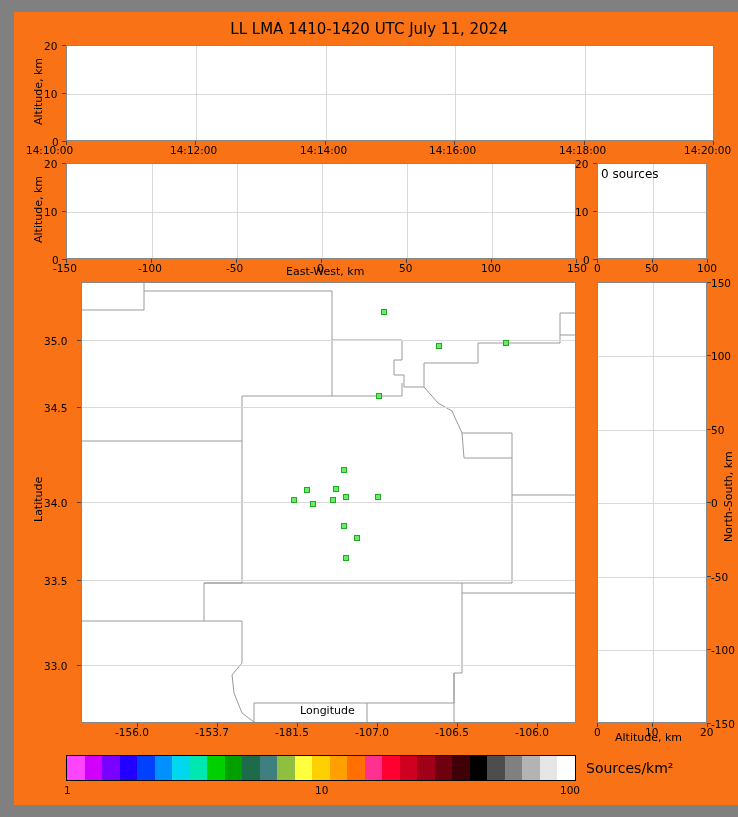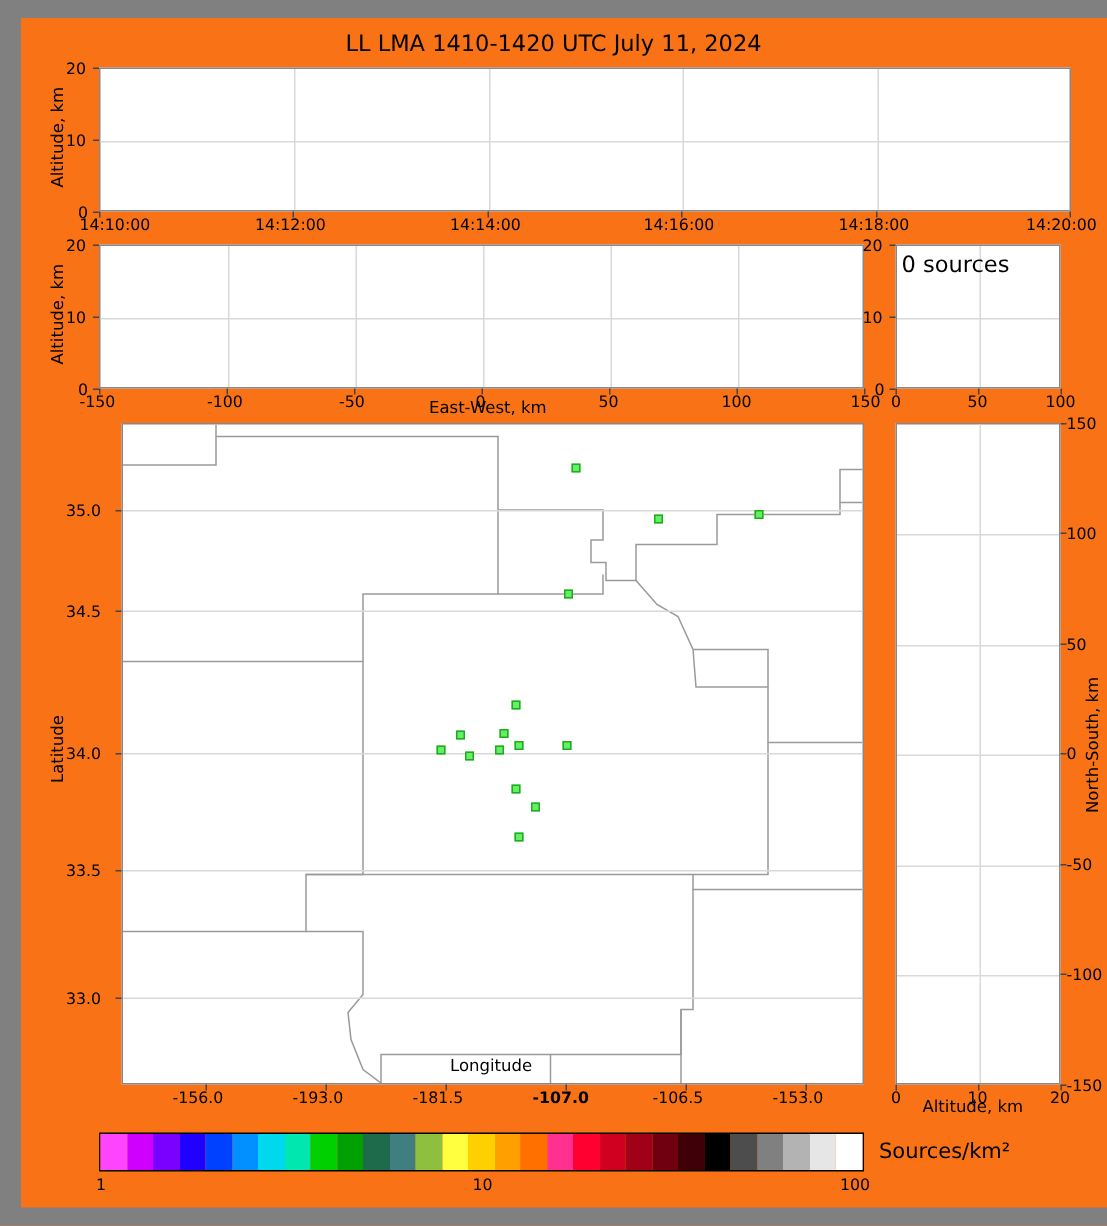--- a/index.html
+++ b/index.html
@@ -74,21 +74,21 @@
   .src {
     position: absolute;
     width: 6px;
     height: 6px;
     border: 1px solid #1faa1f;
     background: #66ee66;
     box-sizing: border-box;
   }
   .note {
     position: absolute;
-    font-size: 15px;
+    font-size: 12px;
     color: #000;
   }
   #cbar-wrap {
     position: absolute;
     left: 52px;
     top: 743px;
     width: 510px;
     height: 26px;
     border: 1px solid #000;
     box-sizing: border-box;
@@ -135,21 +135,21 @@
     <div class="tick tick-y" style="left:48px; top:33px;"></div>
     <div class="tick tick-y" style="left:48px; top:81px;"></div>
     <div class="tick tick-y" style="left:48px; top:129px;"></div>
 
     <div class="tick tick-x" style="left:52px; top:129px;"></div>
     <div class="tick tick-x" style="left:181px; top:129px;"></div>
     <div class="tick tick-x" style="left:311px; top:129px;"></div>
     <div class="tick tick-x" style="left:440px; top:129px;"></div>
     <div class="tick tick-x" style="left:570px; top:129px;"></div>
     <div class="tick tick-x" style="left:699px; top:129px;"></div>
-    <div class="ticklabel" style="left:39px; top:132px;">14:10:00</div>
+    <div class="ticklabel" style="left:12px; top:132px;">14:10:00</div>
     <div class="ticklabel" style="left:156px; top:132px;">14:12:00</div>
     <div class="ticklabel" style="left:286px; top:132px;">14:14:00</div>
     <div class="ticklabel" style="left:415px; top:132px;">14:16:00</div>
     <div class="ticklabel" style="left:545px; top:132px;">14:18:00</div>
     <div class="ticklabel" style="left:670px; top:132px;">14:20:00</div>
 
     <div class="axlabel rot90" style="left:18px; top:113px;">Altitude, km</div>
 
     <div class="panel" style="left:52px; top:151px; width:510px; height:96px;">
       <div class="gridline-h" style="top:48px;"></div>
@@ -256,25 +256,25 @@
     <div class="ticklabel" style="left:30px; top:563px;">33.5</div>
     <div class="ticklabel" style="left:30px; top:648px;">33.0</div>
 
     <div class="tick tick-x" style="left:123px; top:711px;"></div>
     <div class="tick tick-x" style="left:203px; top:711px;"></div>
     <div class="tick tick-x" style="left:283px; top:711px;"></div>
     <div class="tick tick-x" style="left:363px; top:711px;"></div>
     <div class="tick tick-x" style="left:443px; top:711px;"></div>
     <div class="tick tick-x" style="left:523px; top:711px;"></div>
     <div class="ticklabel" style="left:101px; top:714px;">-156.0</div>
-    <div class="ticklabel" style="left:181px; top:714px;">-193.0</div>
+    <div class="ticklabel" style="left:181px; top:714px;">-153.7</div>
     <div class="ticklabel" style="left:261px; top:714px;">-181.5</div>
-    <div class="ticklabel" style="left:341px; top:714px;font-weight:bold;">-107.0</div>
+    <div class="ticklabel" style="left:341px; top:714px;">-107.0</div>
     <div class="ticklabel" style="left:421px; top:714px;">-106.5</div>
-    <div class="ticklabel" style="left:501px; top:714px;">-153.0</div>
+    <div class="ticklabel" style="left:501px; top:714px;">-106.0</div>
 
     <div class="axlabel rot90" style="left:18px; top:510px;">Latitude</div>
     <div class="axlabel" style="left:286px; top:692px;">Longitude</div>
 
     <div class="panel" style="left:583px; top:270px; width:110px; height:441px;">
       <div class="gridline-v" style="left:55px;"></div>
       <div class="gridline-h" style="top:73px;"></div>
       <div class="gridline-h" style="top:147px;"></div>
       <div class="gridline-h" style="top:220px;"></div>
       <div class="gridline-h" style="top:294px;"></div>

